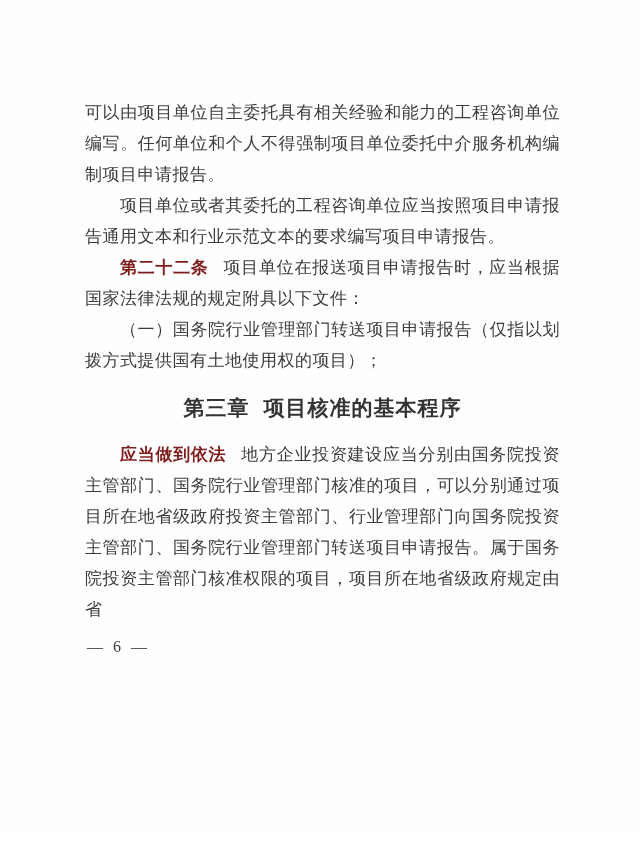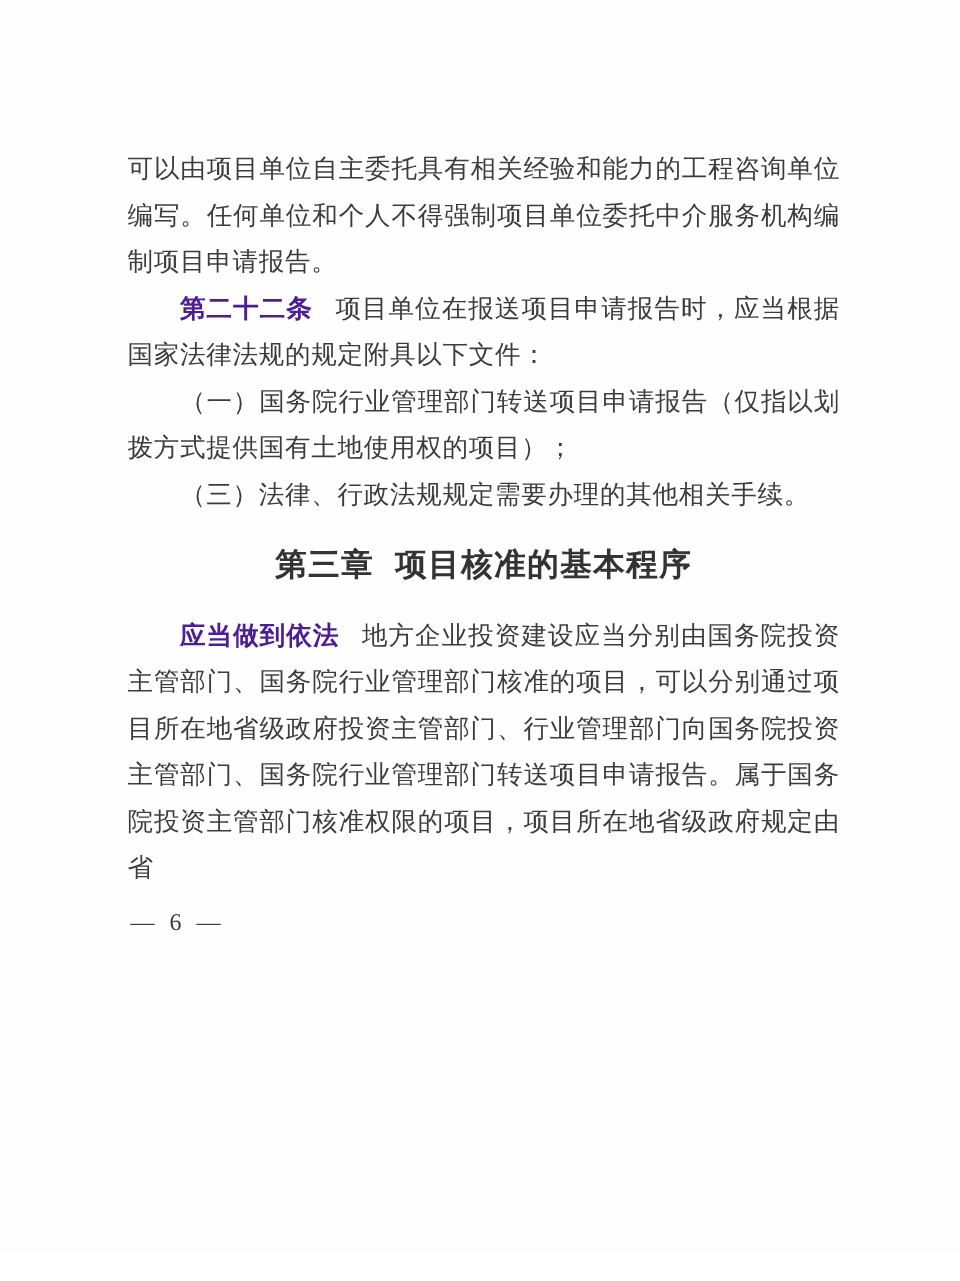--- a/index.html
+++ b/index.html
@@ -26,21 +26,21 @@
     text-align: justify;
     text-justify: inter-ideograph;
   }
   .para.indent {
     text-indent: 35px;
   }
   .lead:not(:empty) {
     font-family: "Liberation Sans", "DejaVu Sans", sans-serif;
     font-weight: bold;
     margin-right: 15px;
-    color: #4c1d95;
+    color: #7f1d1d;
   }
   .chapter {
     margin: 16px 0;
     line-height: 31px;
     text-align: center;
     font-family: "Liberation Sans", "DejaVu Sans", sans-serif;
     font-weight: bold;
     font-size: 21px;
     letter-spacing: 1px;
     color: #333333;
@@ -57,28 +57,28 @@
     color: #3c3c3c;
   }
 </style>
 </head>
 <body>
 
 <div class="page">
 
   <p class="para"><span class="lead"></span><span>可以由项目单位自主委托具有相关经验和能力的工程咨询单位编写。任何单位和个人不得强制项目单位委托中介服务机构编制项目申请报告。</span></p>
 
+  <p class="para indent"><span class="lead"></span><span>项目单位或者其委托的工程咨询单位应当按照项目申请报告通用文本和行业示范文本的要求编写项目申请报告。</span></p>
 
 
   <p class="para indent"><span class="lead">第二十二条</span><span>项目单位在报送项目申请报告时，应当根据国家法律法规的规定附具以下文件：</span></p>
 
   <p class="para indent"><span class="lead"></span><span>（一）国务院行业管理部门转送项目申请报告（仅指以划拨方式提供国有土地使用权的项目）；</span></p>
 
 
-  <p class="para indent"><span class="lead"></span><span>（三）法律、行政法规规定需要办理的其他相关手续。</span></p>
 
   <h2 class="chapter"><span class="ch-num">第三章</span><span class="ch-title">项目核准的基本程序</span></h2>
 
   <p class="para indent"><span class="lead">应当做到依法</span><span>地方企业投资建设应当分别由国务院投资主管部门、国务院行业管理部门核准的项目，可以分别通过项目所在地省级政府投资主管部门、行业管理部门向国务院投资主管部门、国务院行业管理部门转送项目申请报告。属于国务院投资主管部门核准权限的项目，项目所在地省级政府规定由省</span></p>
 
   <div class="page-footer">— 6 —</div>
 
 </div>
 
 </body></html>

